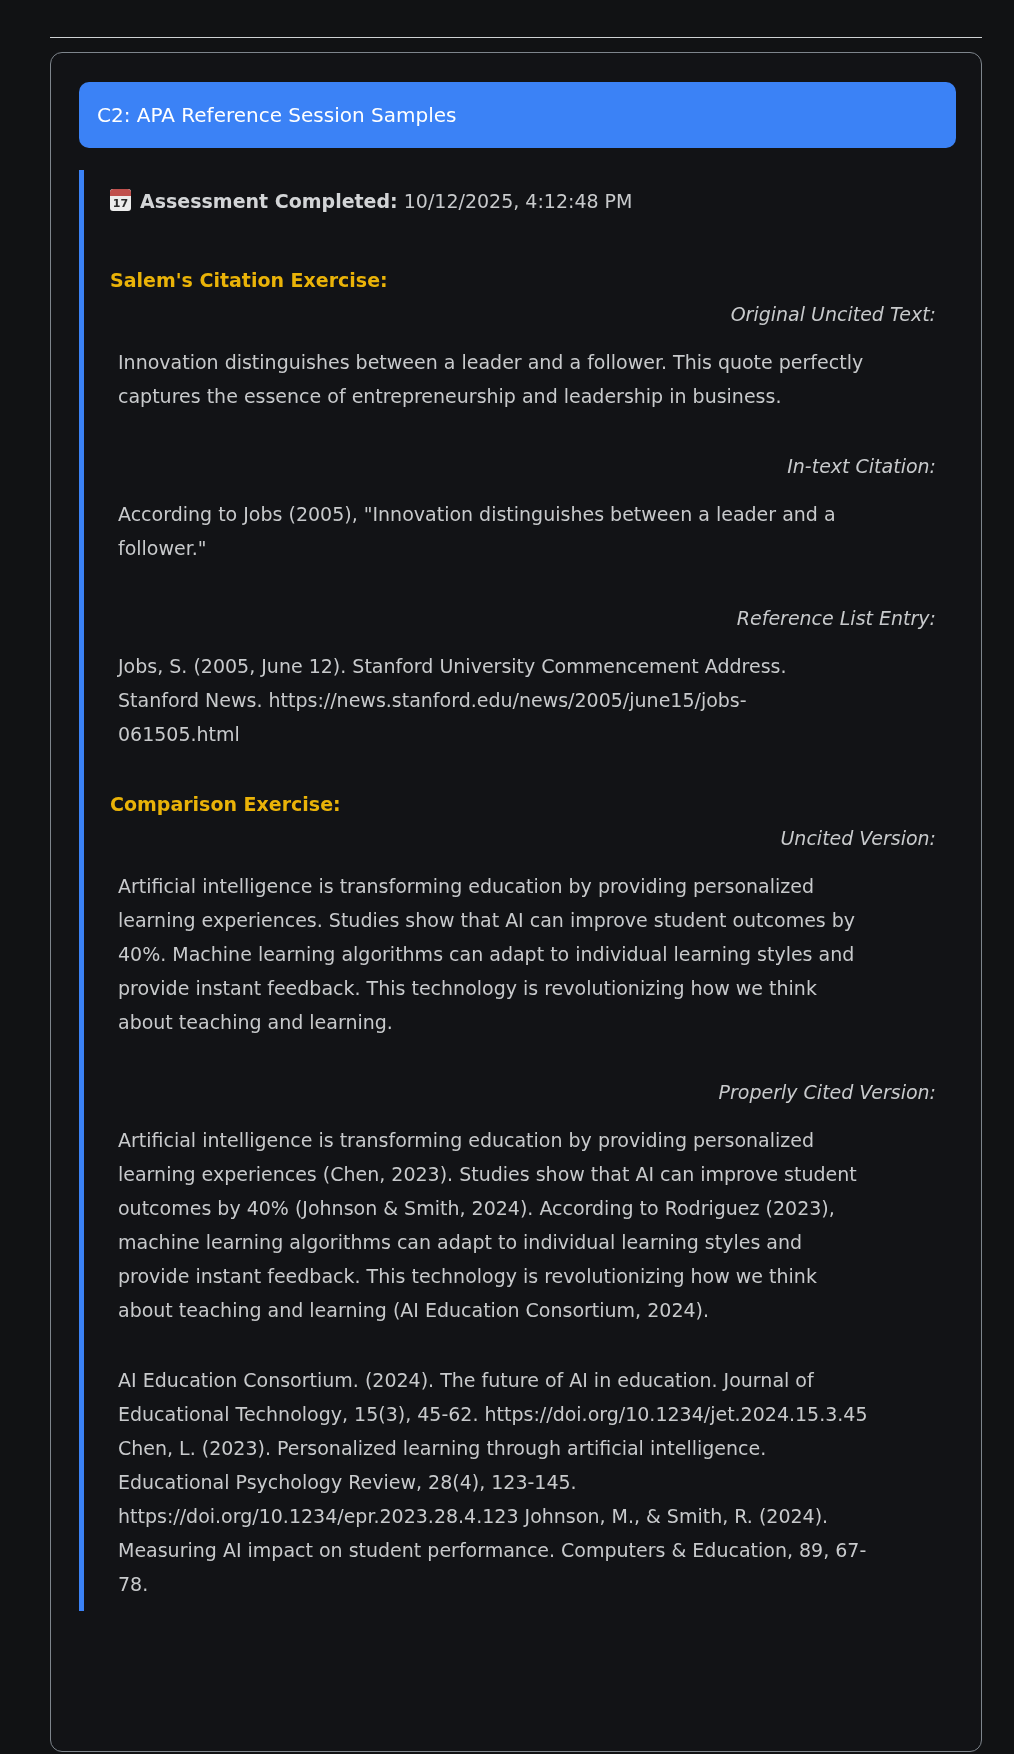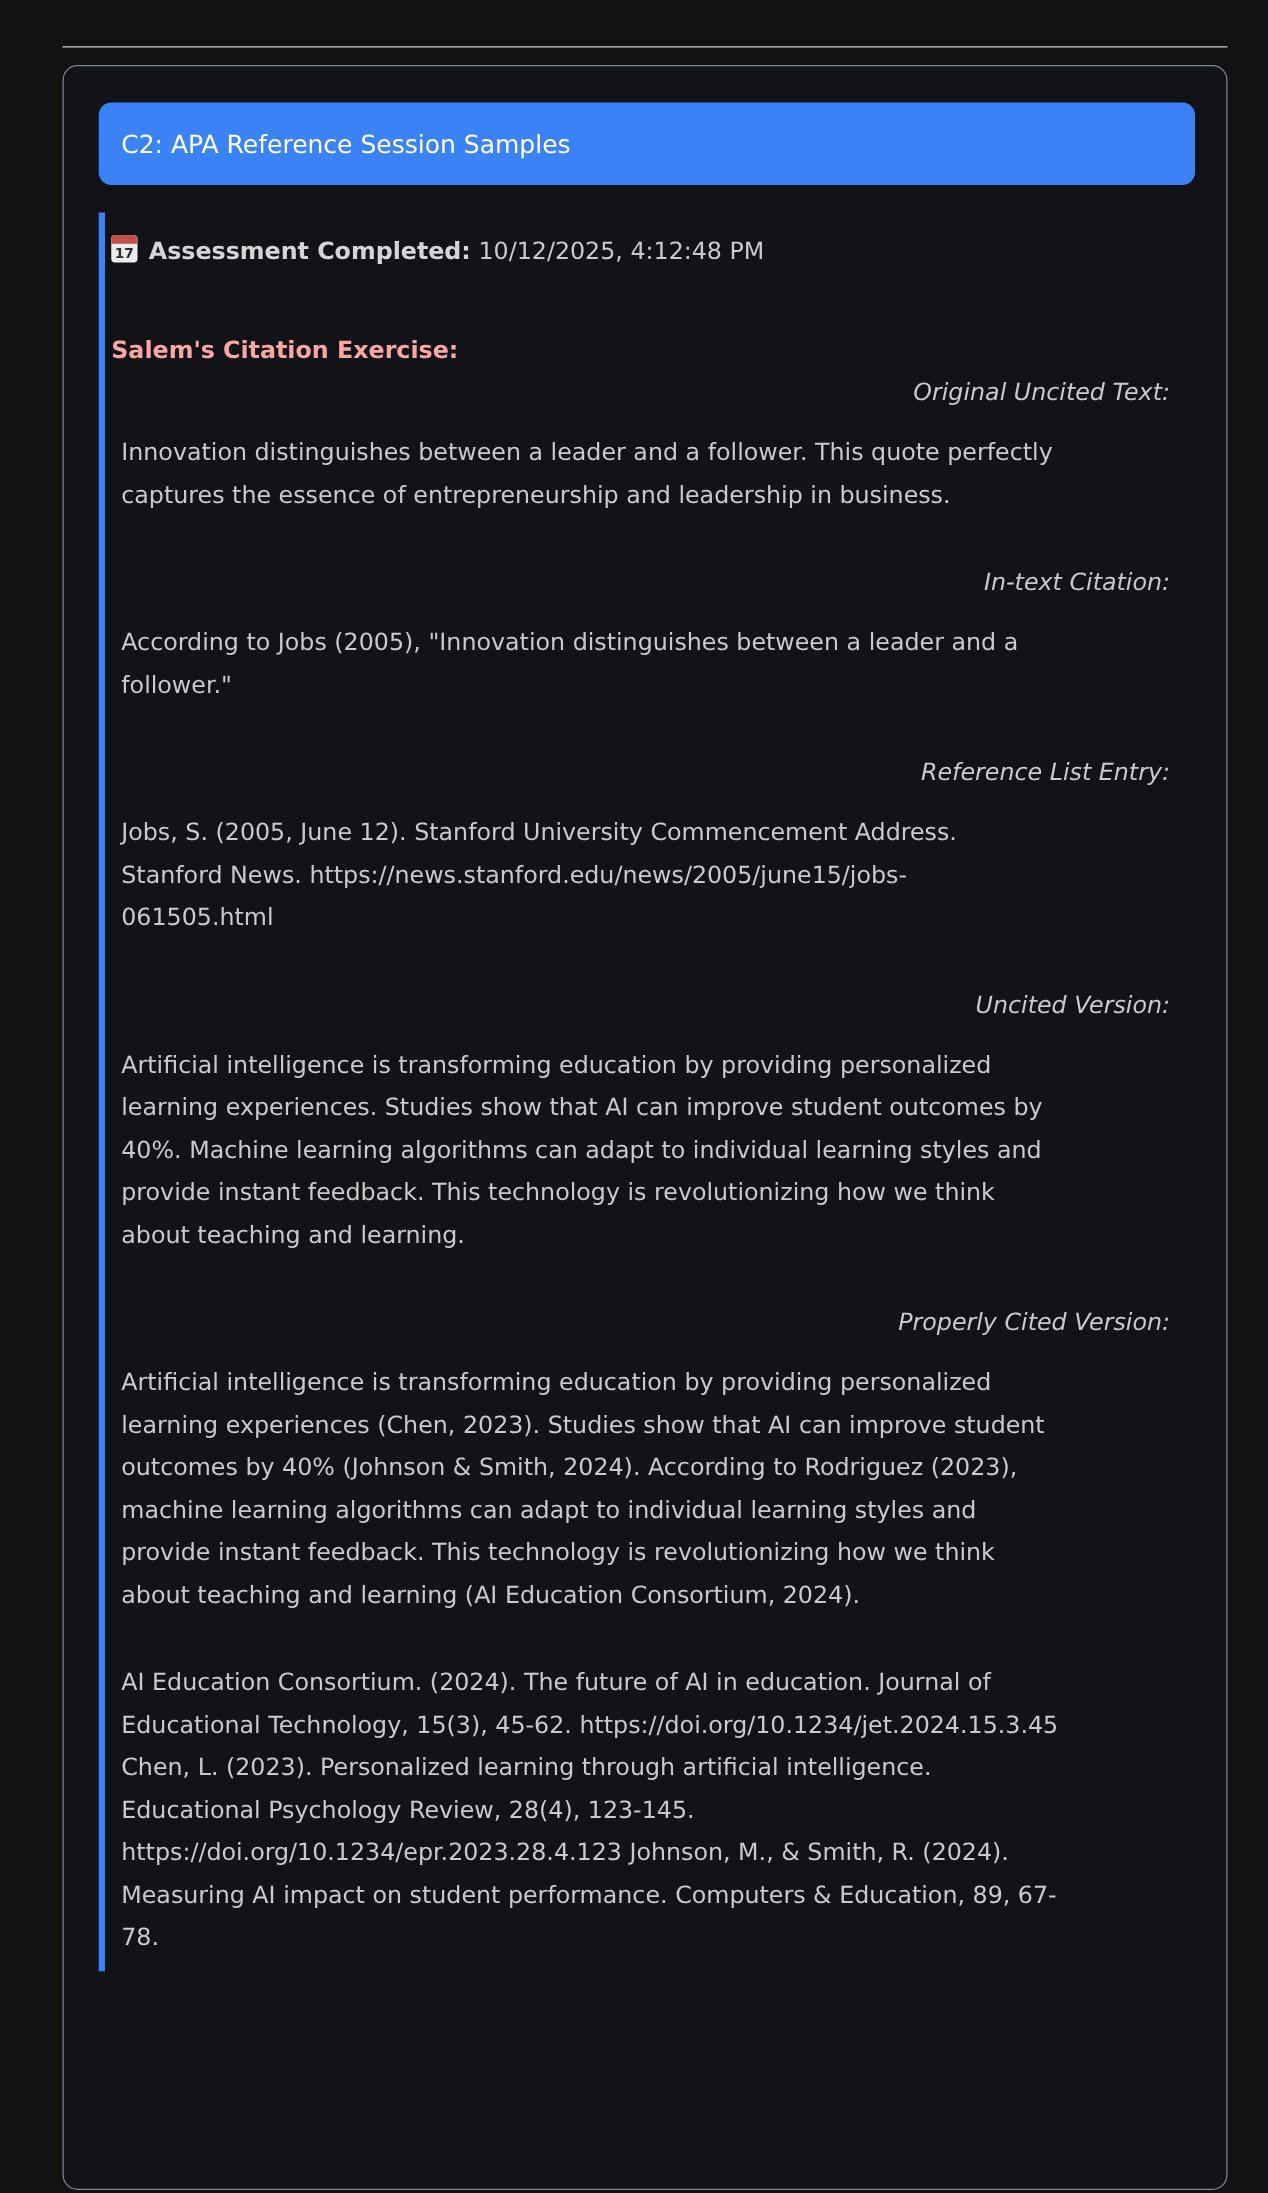--- a/index.html
+++ b/index.html
@@ -34,36 +34,36 @@
     display:flex; align-items:center;
     padding:0 18px;
     cursor:pointer;
   }
   .session-header .hlabel {
     color:#ffffff; font-weight:normal; font-size:20px; line-height:24px;
   }
   .assessment-quote {
     margin-top:22px;
     border-left:5px solid var(--accent);
-    padding:14px 20px 10px 5px;
+    padding:14px 20px 10px 26px;
   }
   .meta { margin:0 0 45px 0; }
   .meta b { color:#d3d5d7; }
   .cal-icon {
     display:inline-block; width:21px; height:22px;
     background:#ececec; border-radius:3px;
     margin-right:9px; vertical-align:-3px;
     overflow:hidden; text-align:center;
     font-weight:bold; font-size:11px; line-height:15px; color:#2b2b2b;
   }
   .cal-icon .cal-top {
     display:block; height:7px; background:#c0504d;
     border-radius:3px 3px 0 0;
   }
-  .bhead { font-weight:bold; color:#fca5a5; margin:0; }
+  .bhead { font-weight:bold; color:#eab308; margin:0; }
   .blabel { font-style:italic; color:#c8cacc; margin:0;text-align:right; }
   .bpara { margin:14px 0 36px 0; padding-left:8px; max-width:758px; }
   .bpara:last-child { margin-bottom:0; }
 </style>
 </head>
 <body>
 
 <div class="page">
   <hr class="title-divider">
 
@@ -76,20 +76,21 @@
       <p class="meta"><span class="cal-icon"><span class="cal-top"></span><span>17</span></span><b>Assessment Completed:</b><span> <span>10/12/2025, 4:12:48 PM</span></span></p>
 
       <div id="blocks">
           <div class="bhead">Salem's Citation Exercise:</div>
           <div class="blabel">Original Uncited Text:</div>
           <p class="bpara">Innovation distinguishes between a leader and a follower. This quote perfectly captures the essence of entrepreneurship and leadership in business.</p>
           <div class="blabel">In-text Citation:</div>
           <p class="bpara">According to Jobs (2005), "Innovation distinguishes between a leader and a follower."</p>
           <div class="blabel">Reference List Entry:</div>
           <p class="bpara">Jobs, S. (2005, June 12). Stanford University Commencement Address. Stanford News. https://news.stanford.edu/news/2005/june15/jobs-061505.html</p>
+          <div class="bhead">Comparison Exercise:</div>
           <div class="blabel">Uncited Version:</div>
           <p class="bpara">Artificial intelligence is transforming education by providing personalized learning experiences. Studies show that AI can improve student outcomes by 40%. Machine learning algorithms can adapt to individual learning styles and provide instant feedback. This technology is revolutionizing how we think about teaching and learning.</p>
           <div class="blabel">Properly Cited Version:</div>
           <p class="bpara">Artificial intelligence is transforming education by providing personalized learning experiences (Chen, 2023). Studies show that AI can improve student outcomes by 40% (Johnson &amp; Smith, 2024). According to Rodriguez (2023), machine learning algorithms can adapt to individual learning styles and provide instant feedback. This technology is revolutionizing how we think about teaching and learning (AI Education Consortium, 2024).</p>
           <p class="bpara">AI Education Consortium. (2024). The future of AI in education. Journal of Educational Technology, 15(3), 45-62. https://doi.org/10.1234/jet.2024.15.3.45 Chen, L. (2023). Personalized learning through artificial intelligence. Educational Psychology Review, 28(4), 123-145. https://doi.org/10.1234/epr.2023.28.4.123 Johnson, M., &amp; Smith, R. (2024). Measuring AI impact on student performance. Computers &amp; Education, 89, 67-78.</p>
         </div>
     </div>
   </div>
 </div>
 

